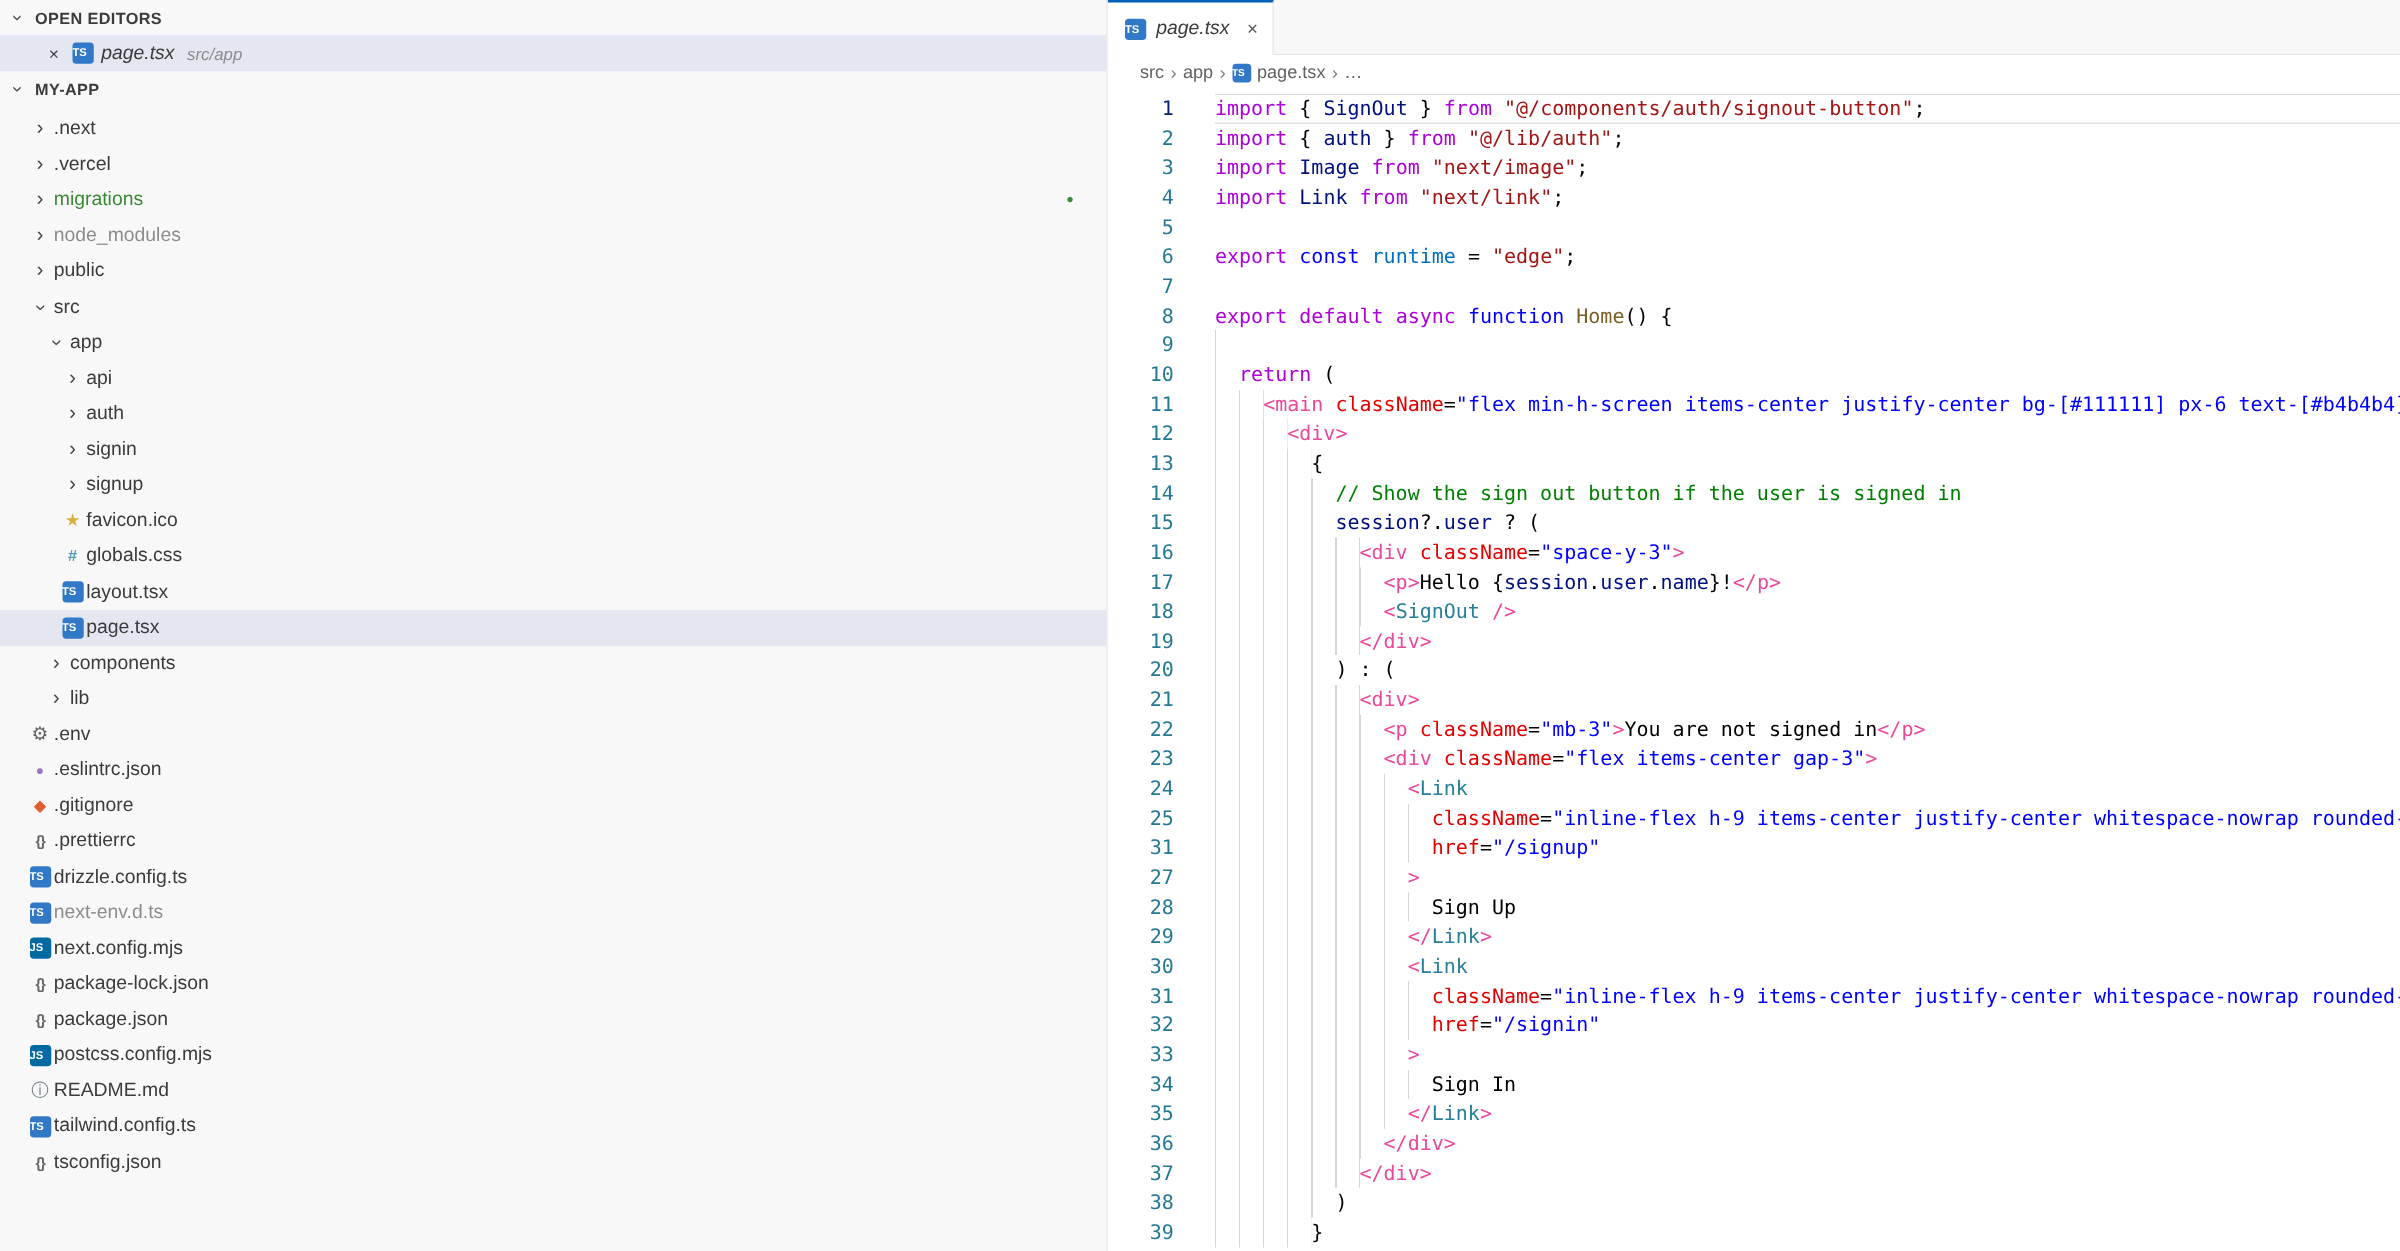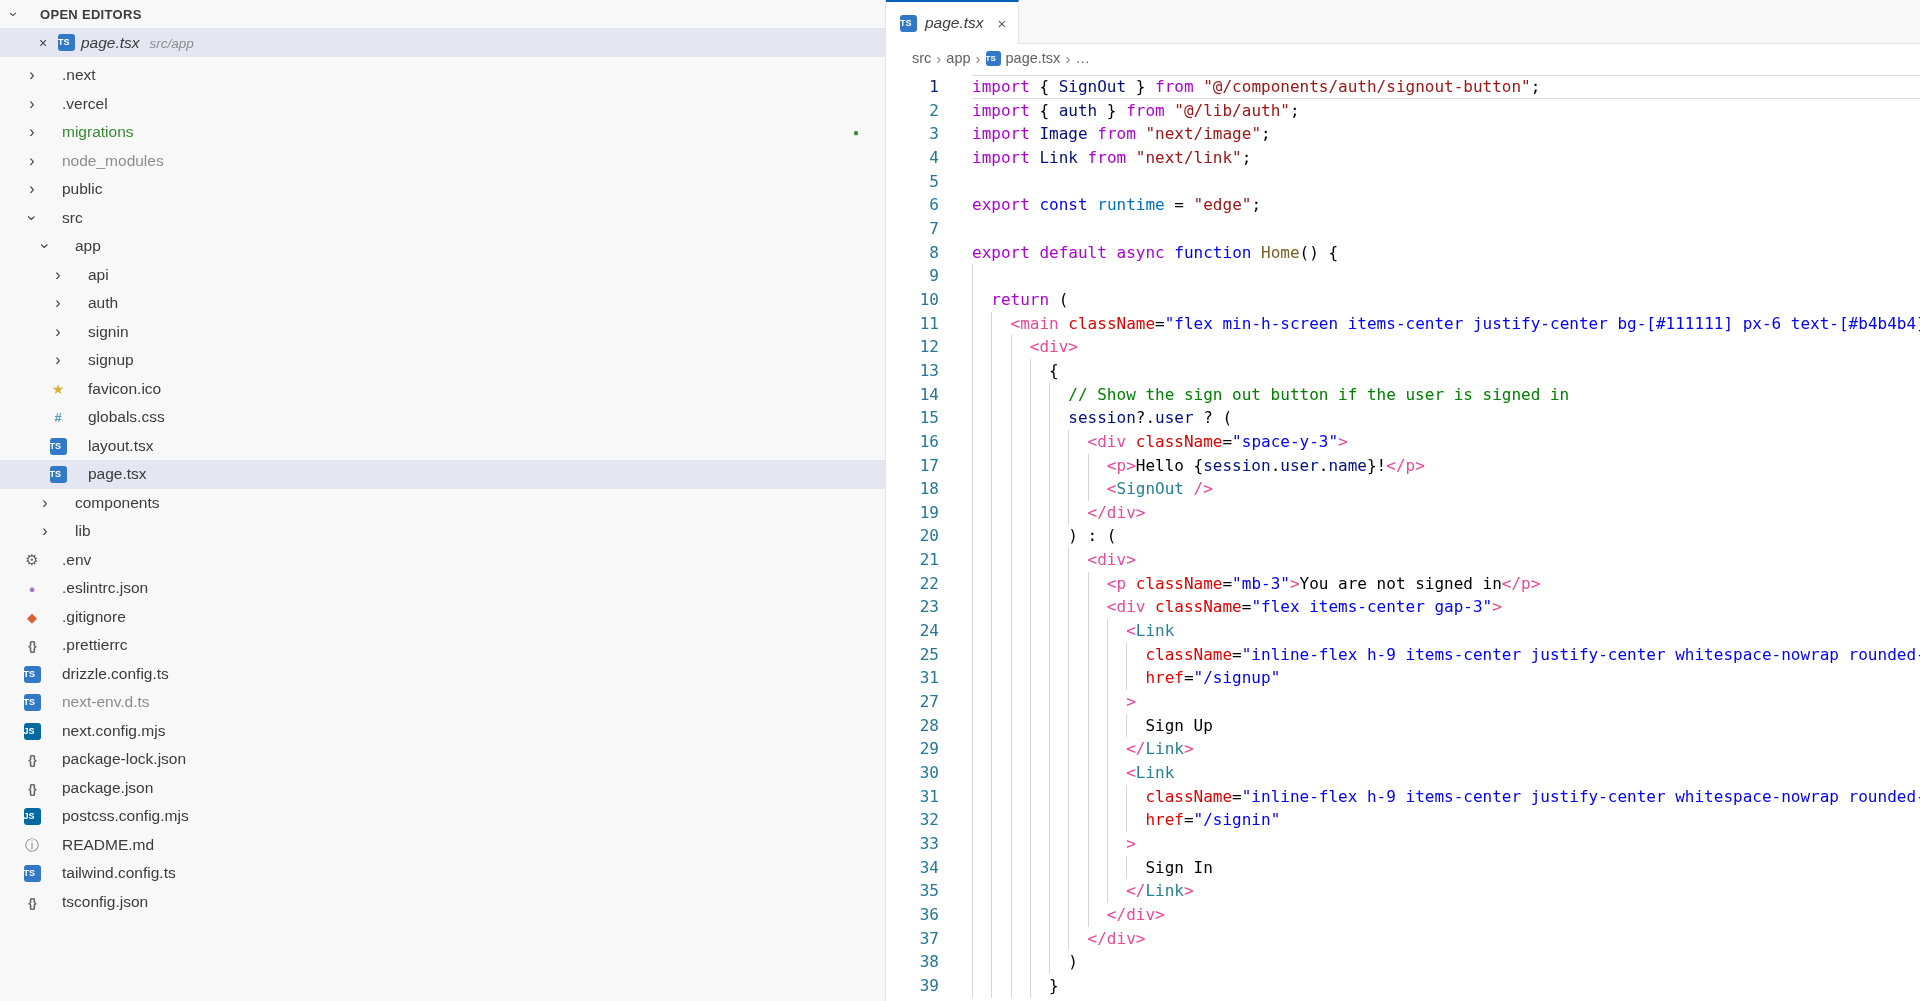--- a/index.html
+++ b/index.html
@@ -6,32 +6,32 @@
 html,body{width:1920px;height:1001px;overflow:hidden;background:#fff;
   font-family:"Liberation Sans","DejaVu Sans",sans-serif;color:#3b3b3b}
 #app{display:flex;width:100%;height:100%}
 
 
 #sidebar{width:886px;flex:none;background:#f8f8f8;border-right:1px solid #e5e5e5;overflow:hidden;position:relative}
 .sb-title{height:44px;display:flex;align-items:center;justify-content:space-between;padding:0 24px 0 33px;font-size:13px;letter-spacing:.4px;color:#3b3b3b}
 .more{font-size:20px;color:#555;cursor:pointer;line-height:1}
 .sec-head{height:28px;display:flex;align-items:center;font-size:13px;font-weight:700;letter-spacing:.3px;color:#3b3b3b;cursor:pointer}
 .sec-chev{width:20px;margin-left:4px;text-align:center;font-size:15px;font-weight:400;color:#424242;transform:rotate(90deg)}
-.sec-label{margin-left:16px}
+.sec-label{margin-left:4px}
 .oe-row{height:29px;display:flex;align-items:center;background:#e4e6f1;padding-left:34px;cursor:pointer}
 .oe-close{width:18px;text-align:center;font-size:14px;color:#424242;margin-right:6px;cursor:pointer}
 .oe-label{font-style:italic;font-size:15.5px;margin-left:6px;color:#3b3b3b}
 .oe-desc{font-style:italic;font-size:13.5px;color:#8c8c8c;margin-left:10px;padding-top:1px}
 #tree{margin-top:4px}
 .trow{height:28.5px;display:flex;align-items:center;position:relative;font-size:15.5px;cursor:pointer;white-space:nowrap}
 .trow.selected{background:#e4e6f1}
 .trow .slot{width:20px;flex:none;text-align:center}
 .chev-g{display:inline-block;font-size:16px;color:#424242;line-height:1}
 .chev-g.down{transform:rotate(90deg)}
-.tlabel{margin-left:20px}
+.tlabel{margin-left:1px}
 .trow.green .tlabel{color:#388a34}
 .trow.gray .tlabel{color:#8c8c8c}
 .badge-dot{position:absolute;right:26px;top:50%;transform:translateY(-50%);font-size:10px;color:#388a34}
 .fi{width:17px;height:17px;border-radius:3px;display:inline-block;font-weight:700;font-size:9px;line-height:17px;color:#fff;text-align:left;font-style:normal;vertical-align:middle}
 .fi.ts{background:#3178c6}
 .fi.js{background:#0369a1}
 .gi{display:inline-block;font-size:14px;line-height:1;font-style:normal}
 .gi-gear{color:#616161;font-size:15px}
 .gi-eslint{color:#a074c4;font-size:11px}
 .gi-git{color:#dd5e33;font-size:13px}
@@ -74,20 +74,24 @@
       <span class="sec-label">OPEN EDITORS</span>
     </div>
 
     <div class="oe-row">
       <span class="oe-close">×</span>
       <span class="fi ts">TS</span>
       <span class="oe-label">page.tsx</span>
       <span class="oe-desc">src/app</span>
     </div>
 
+    <div class="sec-head">
+      <span class="sec-chev">›</span>
+      <span class="sec-label">MY-APP</span>
+    </div>
 
     <div id="tree">
         <div class="trow" style="padding-left: 22px;">
           <span class="slot"><span class="chev-g">›</span></span>
           <span class="tlabel">.next</span>
         </div>
         <div class="trow" style="padding-left: 22px;">
           <span class="slot"><span class="chev-g">›</span></span>
           <span class="tlabel">.vercel</span>
         </div>

